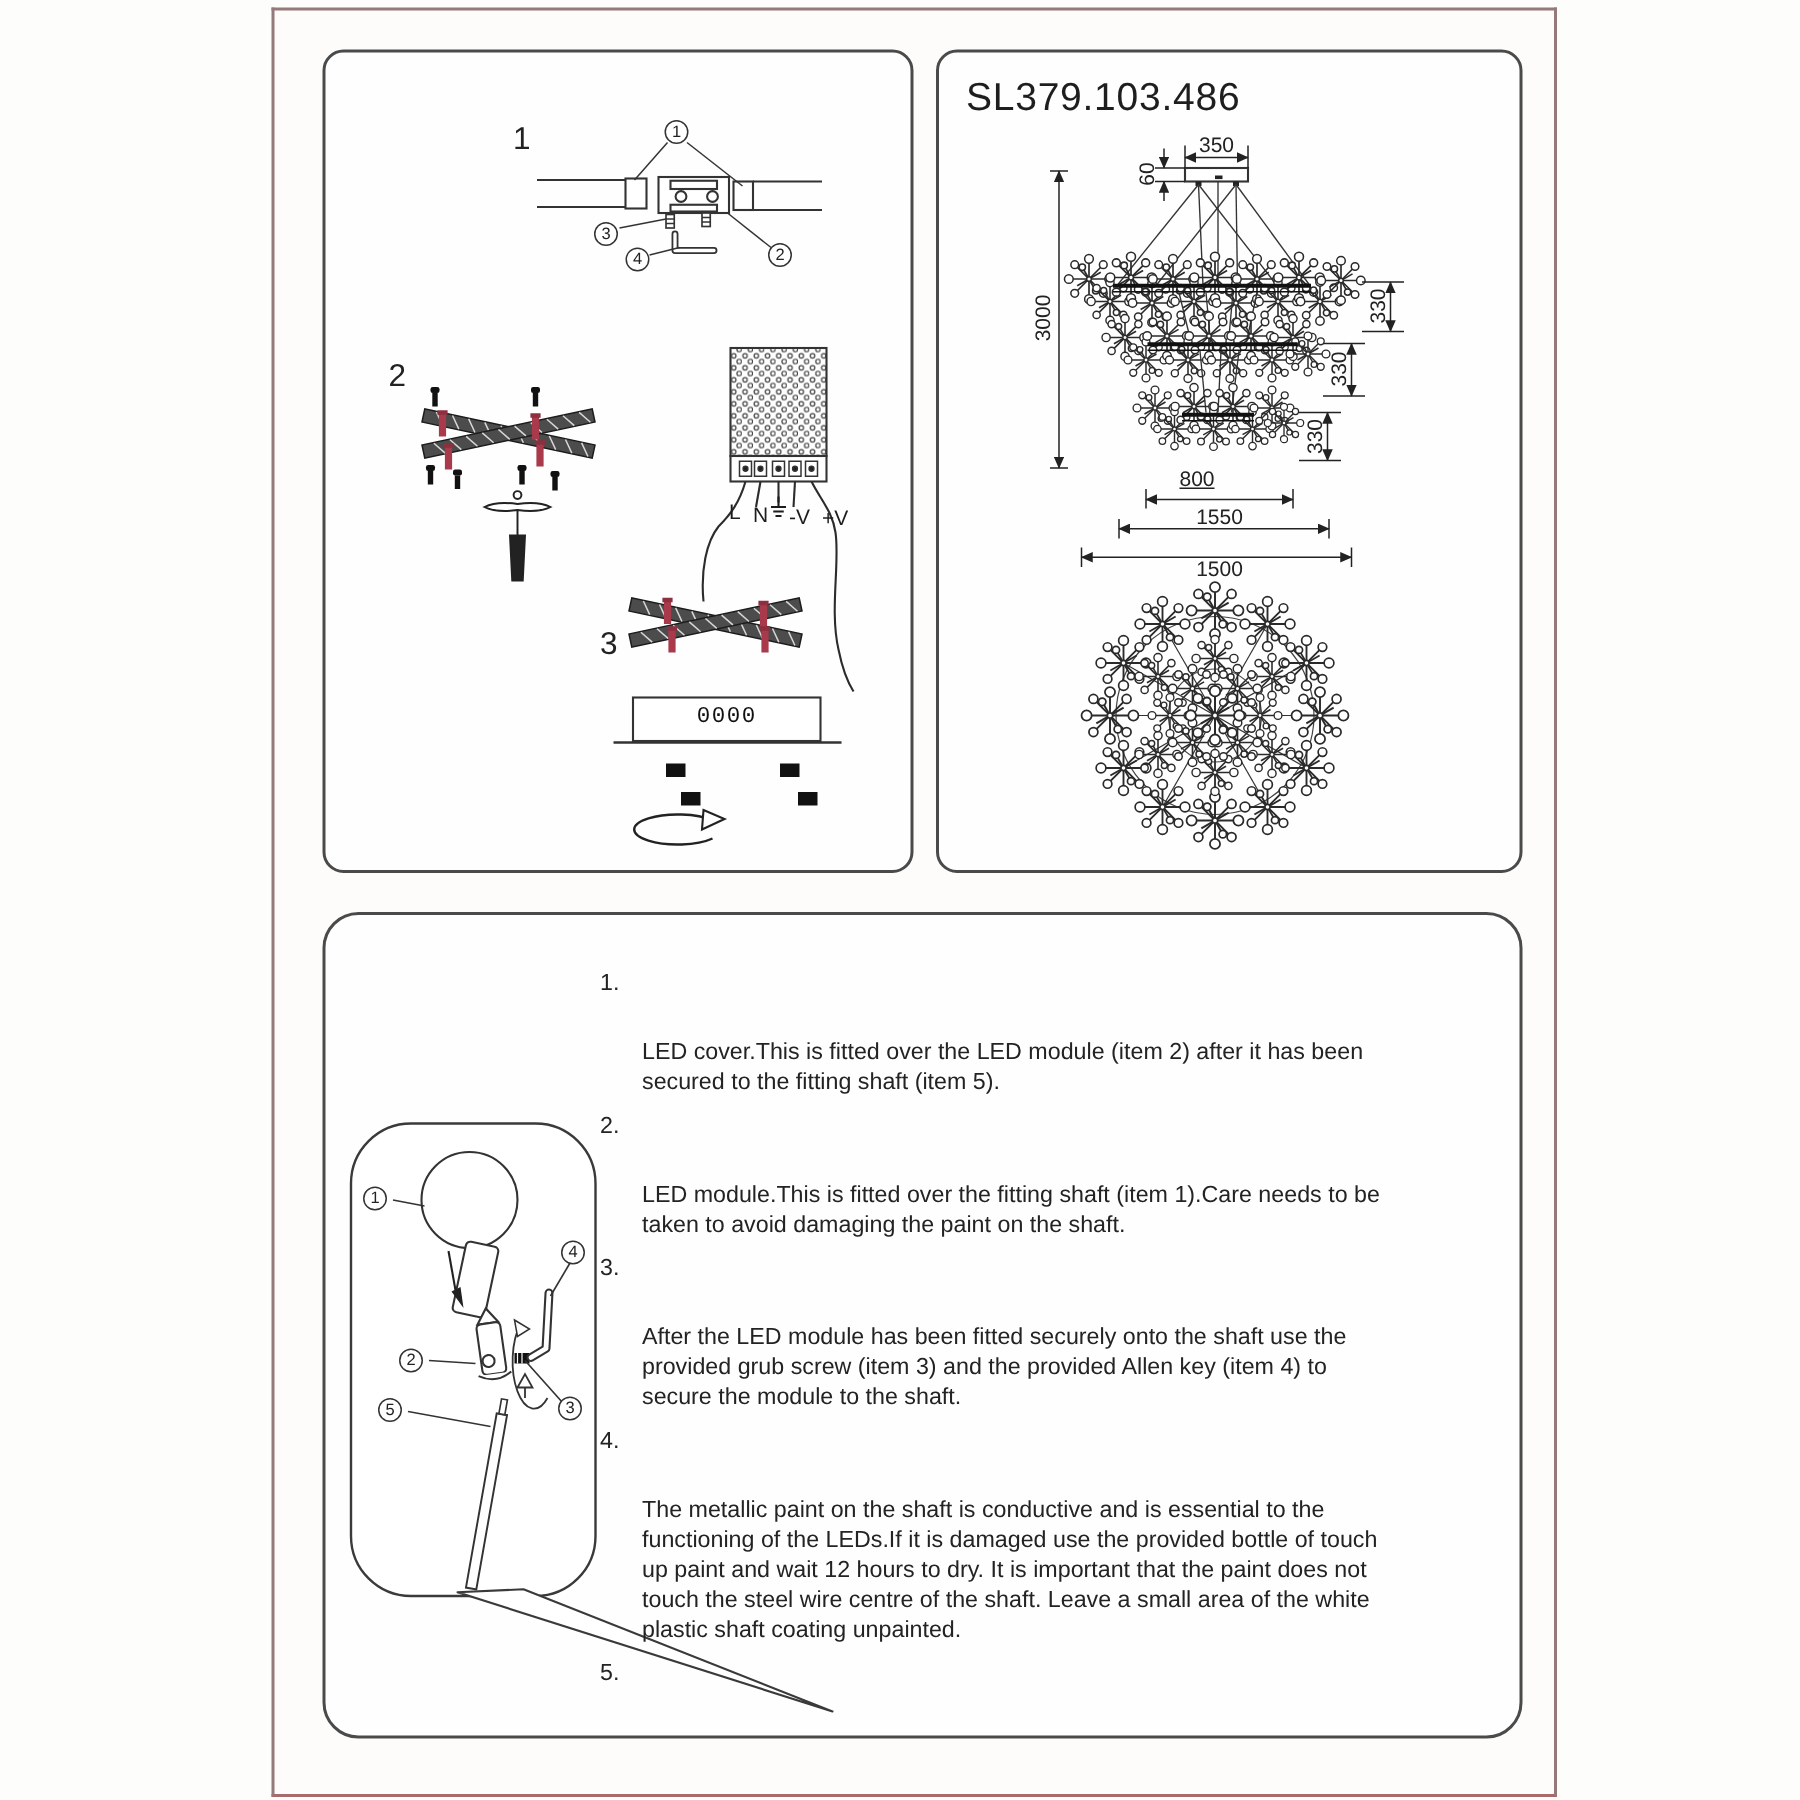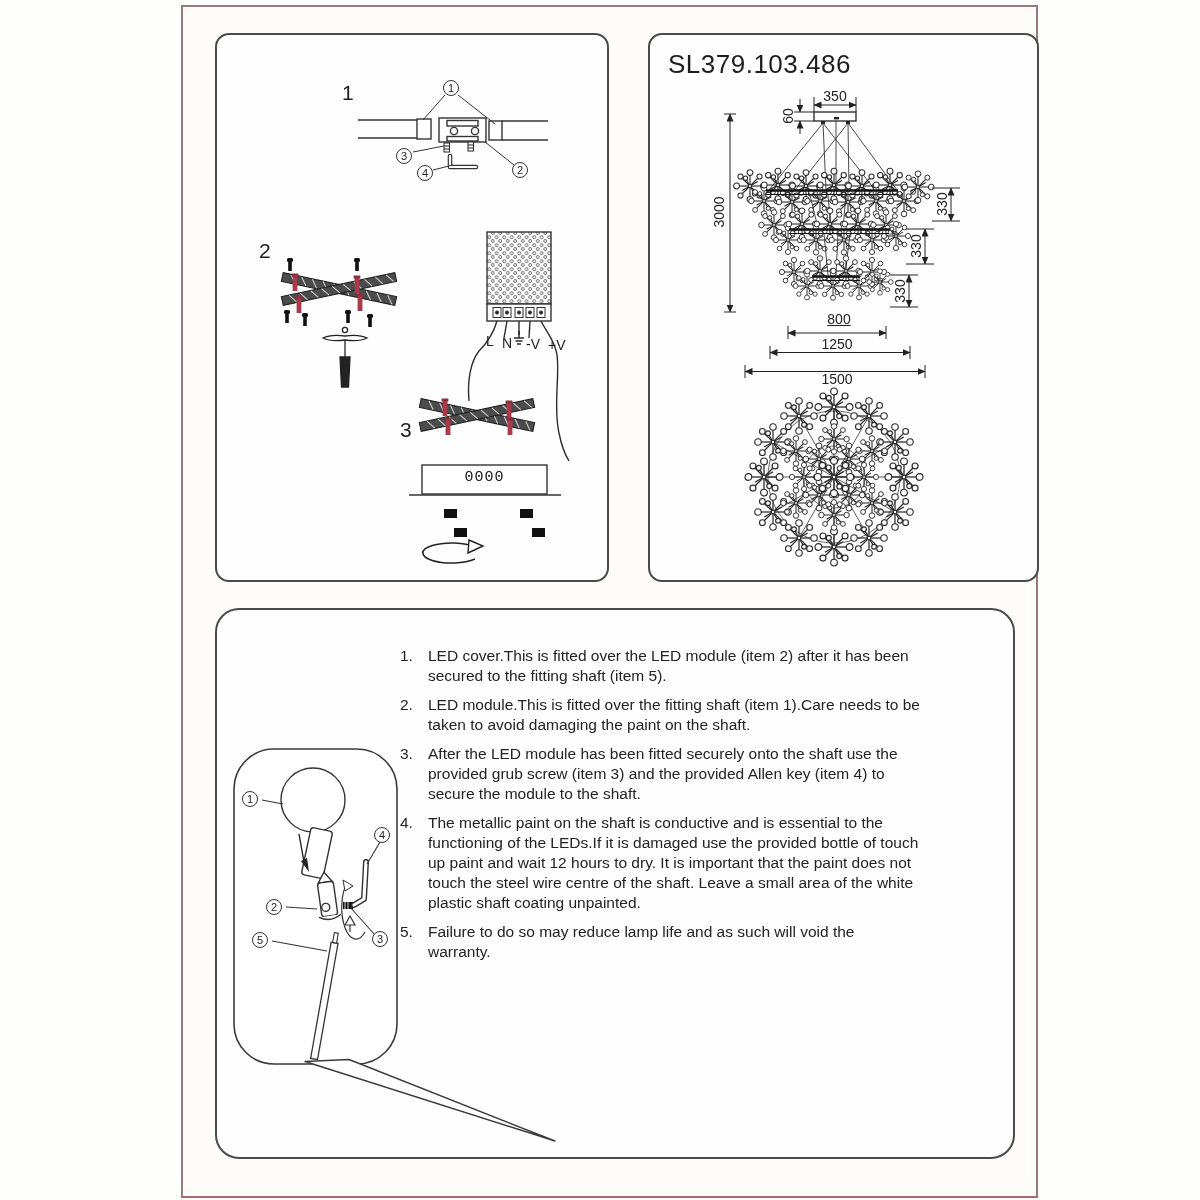--- a/index.html
+++ b/index.html
@@ -11,21 +11,21 @@
   }
   .abs{position:absolute;}
   #outer-frame{
     left:181px;top:5px;width:853px;height:1189px;
     border:2px solid #96797a;border-bottom-color:#a86a6d;background:#fdfcfb;
   }
   .panel{
     position:absolute;background:#fefefe;border:2px solid #4a4a4a;
   }
   #panel-assembly{left:215px;top:33px;width:390px;height:545px;border-radius:14px;}
-  #panel-dimensions{left:624px;top:33px;width:387px;height:545px;border-radius:14px;margin-left:24px;}
+  #panel-dimensions{left:624px;top:33px;width:387px;height:545px;border-radius:14px;}
   #panel-instructions{left:215px;top:608px;width:796px;height:547px;border-radius:24px;}
   .panel svg.layer{position:absolute;left:0;top:0;pointer-events:none;}
   .step-label{font-size:21px;color:#222;}
   .callout{
     position:absolute;width:16px;height:16px;border:1.4px solid #333;border-radius:50%;
     display:flex;align-items:center;justify-content:center;
     font-size:11px;line-height:1;color:#222;background:#fff;box-sizing:border-box;z-index:3;
   }
   #model-title{left:18px;top:14px;font-size:26px;letter-spacing:.5px;color:#1e1e1e;}
   .dim{
@@ -35,21 +35,21 @@
   .dim.vert{transform:translate(-50%,-50%) rotate(-90deg);}
   #driver-display{
     position:absolute;left:205px;top:434px;width:125px;text-align:center;
     font-family:"Liberation Mono", monospace;font-size:15px;letter-spacing:1px;color:#111;
   }
   .wire-label{position:absolute;font-size:14px;color:#1d1d1d;z-index:3;}
   
   #instruction-list{position:absolute;left:183px;top:36px;width:540px;}
   .instr-item{display:flex;margin-bottom:9px;}
   .instr-num{width:28px;flex:0 0 28px;font-size:15.5px;line-height:20px;color:#232323;}
-  .instr-body{width:492px;}
+  .instr-body{width:492px;margin-top:46px;}
   .instr-body p{margin:0;font-size:15.5px;line-height:20px;color:#232323;}
 </style>
 </head>
 <body>
 
 <div id="outer-frame" class="abs"></div>
 
 <div id="panel-assembly" class="panel">
   <svg class="layer" width="390" height="545" viewBox="0 0 390 545">
     <defs>
@@ -414,22 +414,22 @@
   </svg>
 
   <span class="abs" id="model-title">SL379.103.486</span>
 
   <span class="dim" style="left:185px;top:61px;">350</span>
   <span class="dim vert" style="left:138px;top:81px;">60</span>
   <span class="dim vert" style="left:69px;top:177px;">3000</span>
   <span class="dim vert" style="left:292px;top:169px;">330</span>
   <span class="dim vert" style="left:266px;top:211px;">330</span>
   <span class="dim vert" style="left:250px;top:256px;">330</span>
-  <span class="dim" style="left:189px;top:284px;text-decoration:underline;">800</span>
-  <span class="dim" style="left:187px;top:309px;">1250</span>
+  <span class="dim" style="left:172px;top:284px;text-decoration:underline;">800</span>
+  <span class="dim" style="left:187px;top:309px;">1550</span>
   <span class="dim" style="left:187px;top:344px;">1500</span>
 </div>
 
 <div id="panel-instructions" class="panel">
   <svg class="layer" width="796" height="547" viewBox="0 0 796 547">
 
     <rect x="17" y="139" width="163" height="315" rx="40" fill="#fff" stroke="#3a3a3a" stroke-width="1.6"></rect>
     <path d="M88,451.5 L338,531 L132,449.5 Z" fill="#fff" stroke="#3a3a3a" stroke-width="1.4" stroke-linejoin="round"></path>
 
     <g fill="#fff" stroke="#333" stroke-width="1.4">
@@ -513,17 +513,16 @@
     </div>
     <div class="instr-item">
       <span class="instr-num">4.</span>
       <div class="instr-body">
           <p>The metallic paint on the shaft is conductive and is essential to the functioning of the LEDs.If it is damaged use the provided bottle of touch up paint and wait 12 hours to dry. It is important that the paint does not touch the steel wire centre of the shaft. Leave a small area of the white plastic shaft coating unpainted.</p>
         </div>
     </div>
     <div class="instr-item">
       <span class="instr-num">5.</span>
       <div class="instr-body">
-        <p>Failure to do so may reduce lamp life and as such will void the warranty.</p>
       </div>
     </div>
   </div>
 </div>
 
 </body></html>

